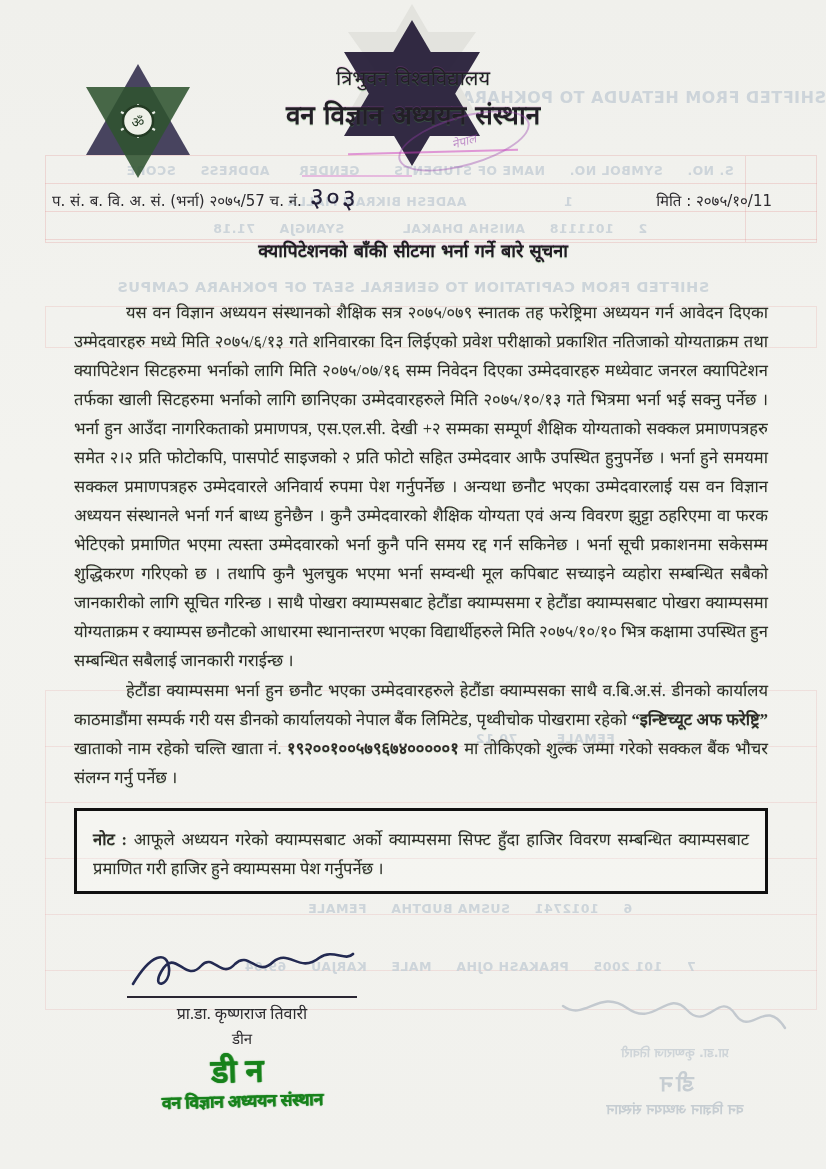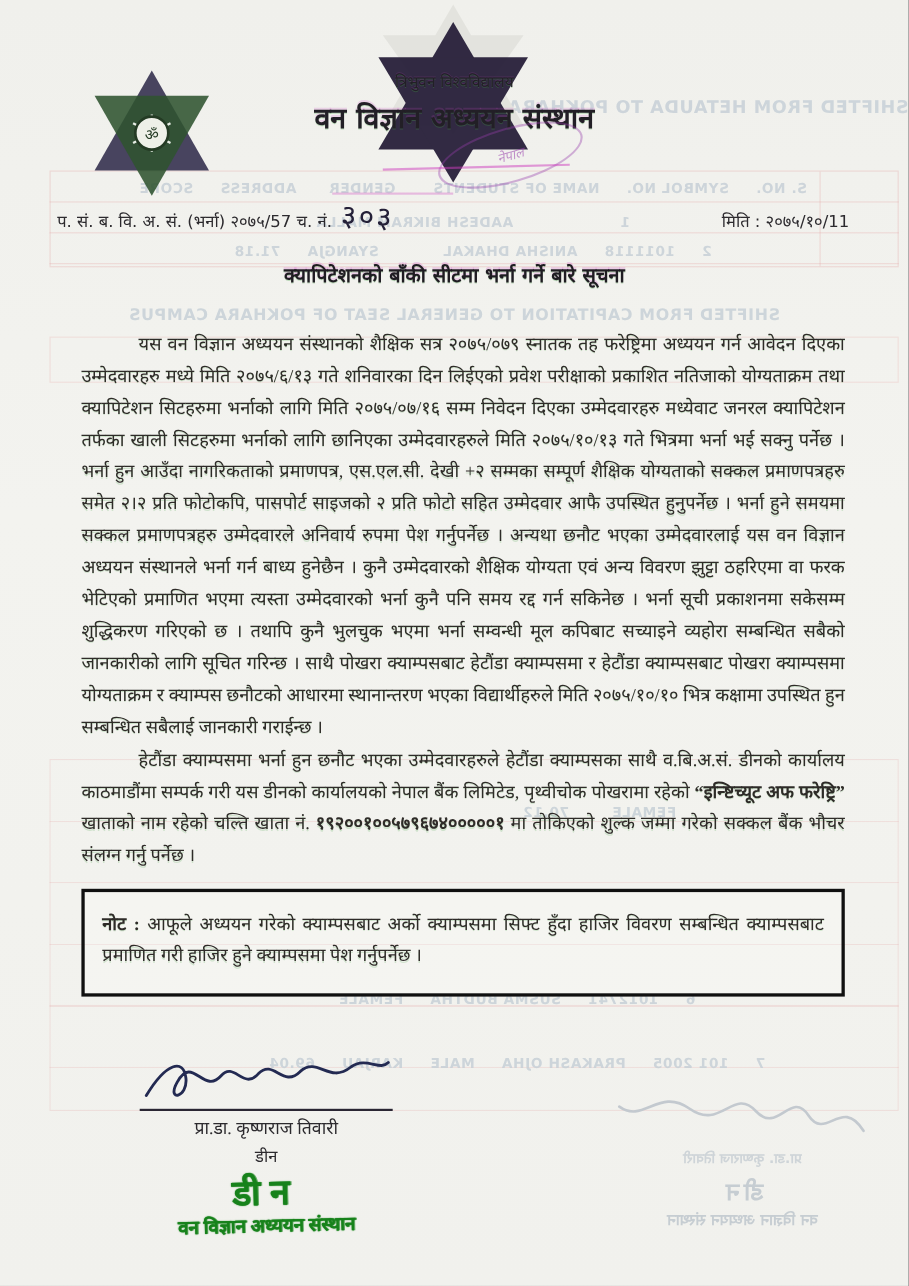--- a/index.html
+++ b/index.html
@@ -37,41 +37,41 @@
   
   .content{position:absolute;inset:0;z-index:1;}
   .tu-logo{position:absolute;left:72px;top:60px;width:132px;height:122px;}
   .star-stamp{position:absolute;left:326px;top:2px;width:172px;height:166px;}
   .round-stamp{position:absolute;left:396px;top:116px;width:132px;height:46px;
     border:2px solid rgba(150,60,170,.38);border-radius:50%;transform:rotate(-16deg);}
   .round-stamp span{position:absolute;left:50%;top:50%;transform:translate(-50%,-50%) ;
     color:rgba(150,60,170,.55);font-size:12px;font-style:italic;white-space:nowrap;}
   .header{position:absolute;left:120px;right:120px;top:64px;text-align:center;
     color:#221f26;text-shadow:0 1.4px 0 rgba(70,160,70,.30),0 -1.2px 0 rgba(205,70,200,.18);}
-  .h-univ{font-size:14px;}
+  .h-univ{font-size:20px;}
   .h-inst{font-size:26px;font-weight:bold;margin-top:5px;}
   .h-office{font-size:19px;margin-top:8px;}
   .h-addr{font-size:20px;margin-top:7px;}
   .artifact-line{position:absolute;height:2px;background:rgba(205,60,190,.5);}
   .al-1{top:151px;left:348px;width:170px;transform:rotate(-1.5deg);}
   .al-2{top:175px;left:302px;width:110px;opacity:.6;}
   .ref-row{position:absolute;left:52px;right:54px;top:190px;display:flex;
     justify-content:space-between;align-items:flex-start;font-size:15px;color:#2c2a2e;}
   .ref-left{display:flex;align-items:flex-start;gap:8px;}
   .ref-hand{font-size:27px;line-height:20px;transform:rotate(3deg);position:relative;top:-2px;
     color:#242038;letter-spacing:2px;}
   .title{position:absolute;left:60px;right:60px;top:234px;text-align:center;font-weight:bold;
     font-size:18px;line-height:33px;color:#1f1c22;
     text-shadow:0 1.4px 0 rgba(70,160,70,.30),0 -1.2px 0 rgba(205,70,200,.22);}
   .doc-flow{position:absolute;left:74px;top:298px;width:694px;font-family:Liberation Serif, serif;}
   .para{font-size:16.5px;line-height:29px;text-align:justify;text-indent:52px;margin:0;
     color:#2e2b28;text-shadow:0 1.2px 0 rgba(80,170,80,.22);}
   .para + .para{margin-top:1px;}
   .b{font-weight:bold;}
-  .note-box{margin-top:16px;border:3px solid #101010;padding:14px 16px 20px 16px;
+  .note-box{margin-top:16px;border:3px solid #101010;padding:14px 16px 8px 16px;
     background:rgba(255,255,255,.22);}
   .note-text{font-size:16.5px;line-height:29px;text-align:justify;margin:0;color:#2e2b28;
     text-shadow:0 1.2px 0 rgba(80,170,80,.22);}
   .sig-area{margin-top:46px;margin-left:28px;width:280px;text-align:center;}
   .sig-ink{display:block;margin:0 auto;border-bottom:2px solid #2a2633;width:230px;}
   .sig-name{font-size:16px;margin-top:4px;color:#2c2a2e;}
   .sig-title{font-size:15px;margin-top:4px;color:#2c2a2e;}
   .dean-stamp{margin-top:8px;transform:rotate(-1.5deg);color:#17821b;
     text-shadow:0 0 1.2px #17821b,1px 0 0 rgba(23,130,27,.6);}
   .ds1{font-size:32px;font-weight:bold;letter-spacing:9px;line-height:30px;}

